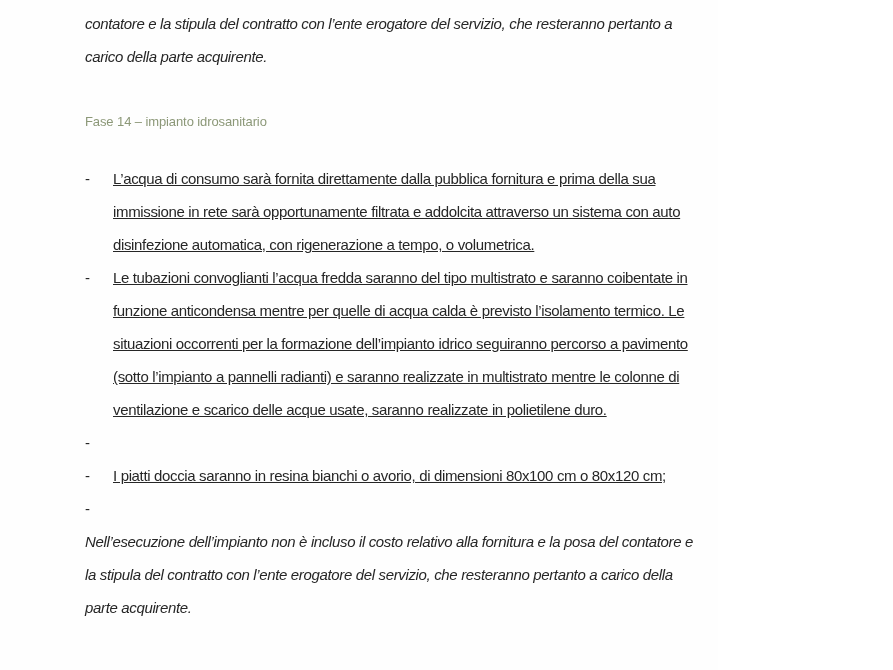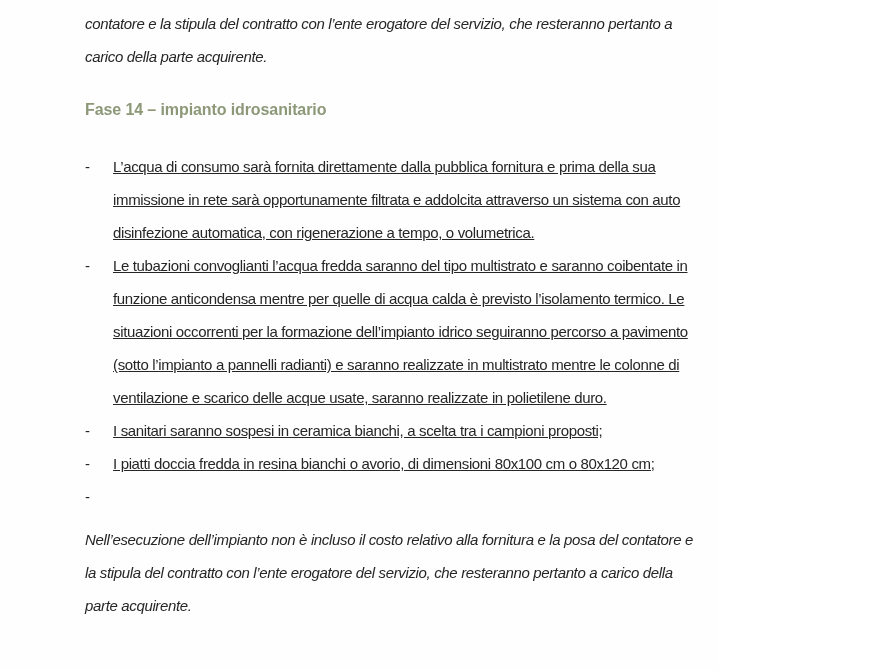--- a/index.html
+++ b/index.html
@@ -20,32 +20,32 @@
     position: absolute;
     left: 85px; top: -26px;
     width: 760px;
     font-size: 15px;
     line-height: 33px;
     letter-spacing: -0.35px;
   }
   .para { margin: 0; white-space: pre; }
   .italic { font-style: italic; }
   .heading {
-    margin: 20px 0 0 0;
-    font-weight: 700;
-    font-size: 16px;
+    margin: 32px 0 0 0;
+    font-weight: 400;
+    font-size: 13px;
     letter-spacing: -0.1px;
     color: var(--heading-color, #8c9878);
     white-space: pre;
   }
   .bullets { margin: 24px 0 0 0; padding: 0; list-style: none; }
   .bullet-row { display: flex; align-items: flex-start; }
   .bullet-marker { flex: 0 0 28px; width: 28px; }
   .bullet-text { white-space: pre; text-decoration: underline; }
-  .closing { margin-top: 10px; }
+  .closing { }
 </style>
 </head>
 <body>
 
 <div class="page">
   <div class="content">
 
     <p class="para italic">Nell’esecuzione dell’impianto non sono inclusi i costi relativi all’attivazione dell’utenza, la posa del
 contatore e la stipula del contratto con l’ente erogatore del servizio, che resteranno pertanto a
 carico della parte acquirente.</p>
@@ -62,25 +62,24 @@
       <li class="bullet-row">
         <span class="bullet-marker">-</span>
         <span class="bullet-text">Le tubazioni convoglianti l’acqua fredda saranno del tipo multistrato e saranno coibentate in
 funzione anticondensa mentre per quelle di acqua calda è previsto l’isolamento termico. Le
 situazioni occorrenti per la formazione dell’impianto idrico seguiranno percorso a pavimento
 (sotto l’impianto a pannelli radianti) e saranno realizzate in multistrato mentre le colonne di
 ventilazione e scarico delle acque usate, saranno realizzate in polietilene duro.</span>
       </li>
       <li class="bullet-row">
         <span class="bullet-marker">-</span>
-        <span class="bullet-text">I sanitari saranno sospesi in ceramica bianchi, a scelta tra i campioni proposti;</span>
       </li>
       <li class="bullet-row">
         <span class="bullet-marker">-</span>
-        <span class="bullet-text">I piatti doccia fredda in resina bianchi o avorio, di dimensioni 80x100 cm o 80x120 cm;</span>
+        <span class="bullet-text">I piatti doccia saranno in resina bianchi o avorio, di dimensioni 80x100 cm o 80x120 cm;</span>
       </li>
       <li class="bullet-row">
         <span class="bullet-marker">-</span>
       </li>
     </ul>
 
     <p class="para italic closing">Nell’esecuzione dell’impianto non è incluso il costo relativo alla fornitura e la posa del contatore e
 la stipula del contratto con l’ente erogatore del servizio, che resteranno pertanto a carico della
 parte acquirente.</p>
 

